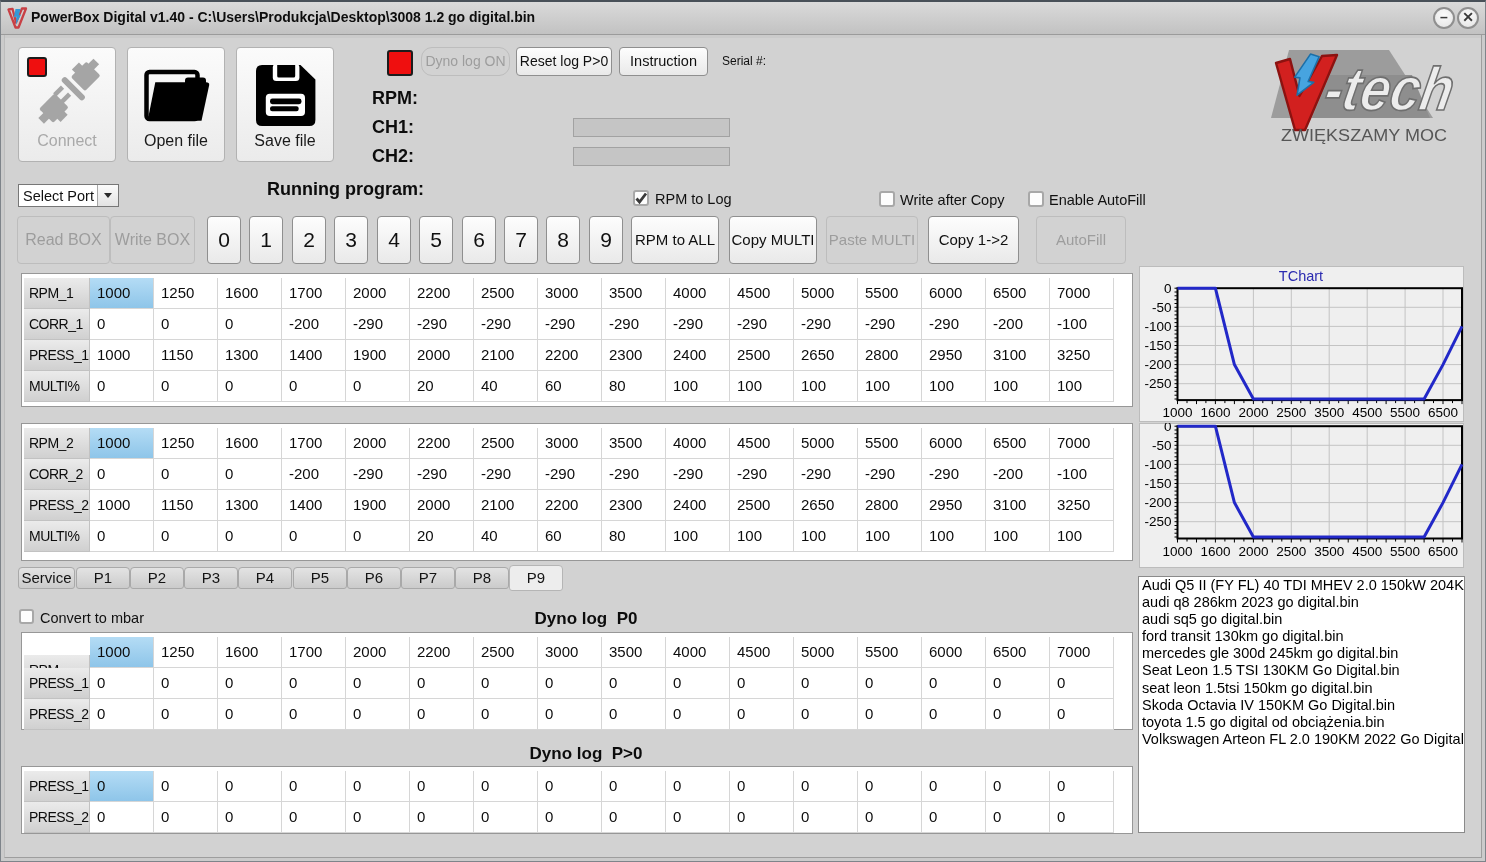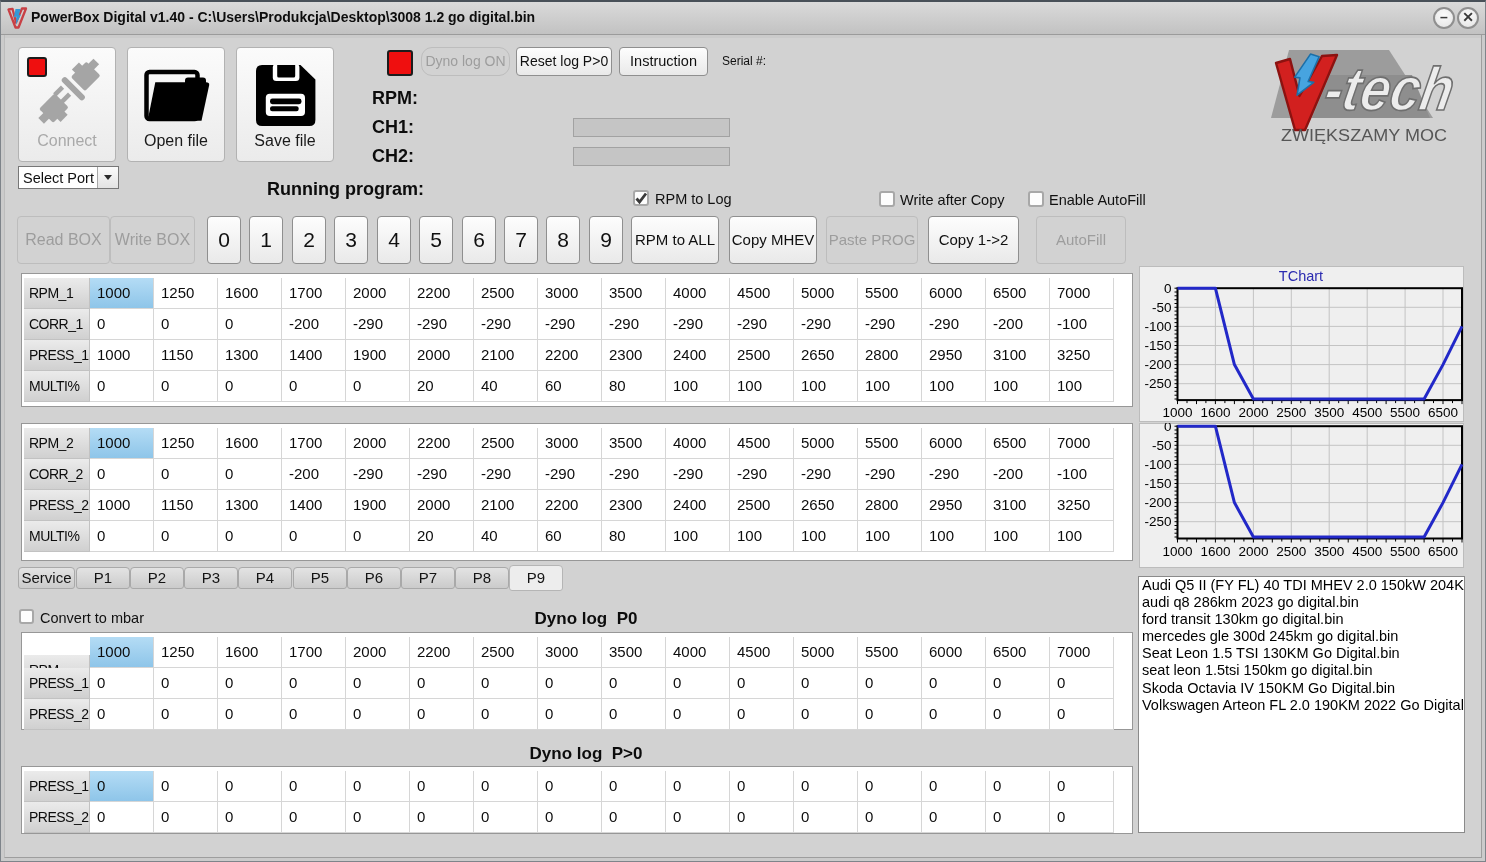--- a/index.html
+++ b/index.html
@@ -16,21 +16,21 @@
 .bigbtn .lab{position:absolute;left:0;right:0;top:84px;text-align:center;font-size:16px;color:#1a1a1a;}
 .redsq{position:absolute;background:#ef0f0f;border:2px solid #1c1c1c;border-radius:3px;}
 
 .btn{position:absolute;background:linear-gradient(#fdfdfd,#e9e9e9);border:1px solid #8f8f8f;border-radius:4px;color:#101010;text-align:center;font-size:15px;white-space:nowrap;overflow:hidden;}
 .btn.dis{background:#d2d2d2;border-color:#bdbdbd;color:#9d9d9d;}
 .blbl{font-size:15px;color:#101010;position:absolute;}
 .boldlbl{font-weight:bold;font-size:18px;color:#0c0c0c;position:absolute;}
 .pbar{position:absolute;width:157px;height:19px;background:#c5c5c5;border:1px solid #a2a2a2;}
 .cb{position:absolute;width:16px;height:16px;background:#fdfdfd;border:2px solid #a8a8a8;border-radius:3px;}
 
-#combo{position:absolute;left:18px;top:166px;width:101px;height:23px;background:#fff;border:1px solid #777;}
+#combo{position:absolute;left:18px;top:184px;width:101px;height:23px;background:#fff;border:1px solid #777;}
 #combo .arrowbox{position:absolute;right:0;top:0;width:21px;height:21px;background:linear-gradient(#fbfbfb,#e3e3e3);border-left:1px solid #a8a8a8;}
 #combo .arrowbox:after{content:"";position:absolute;left:6px;top:8px;border:4.5px solid transparent;border-top:5.5px solid #2a2a2a;}
 
 .panel{position:absolute;background:#fff;border:1px solid #979797;}
 .hcell{position:absolute;background:linear-gradient(#ebebeb,#d0d0d0);border-right:1px solid #c2c2c2;border-bottom:1px solid #c2c2c2;font-size:14px;letter-spacing:-0.5px;color:#0c0c0c;line-height:30px;padding-left:5px;white-space:nowrap;}
 .cell{position:absolute;background:#fff;border-right:1px solid #d6d6d6;border-bottom:1px solid #d6d6d6;font-size:15px;color:#0c0c0c;line-height:30px;padding-left:7px;}
 .cell.sel{background:linear-gradient(#b4dcf5,#8ec5e9);}
 
 .tab{position:absolute;top:567px;height:22px;background:linear-gradient(#e3e3e3,#cbcbcb);border:1px solid #a9a9a9;border-radius:4px 4px 3px 3px;font-size:15px;color:#141414;text-align:center;line-height:20px;}
 .tab.selt{top:565px;height:26px;background:#ededed;border-color:#b5b5b5;z-index:3;}
@@ -129,22 +129,22 @@
 <div class="btn" style="left:249px;top:216px;width:34px;height:48px;line-height:46px;font-size:21px;">1</div>
 <div class="btn" style="left:292px;top:216px;width:34px;height:48px;line-height:46px;font-size:21px;">2</div>
 <div class="btn" style="left:334px;top:216px;width:34px;height:48px;line-height:46px;font-size:21px;">3</div>
 <div class="btn" style="left:377px;top:216px;width:34px;height:48px;line-height:46px;font-size:21px;">4</div>
 <div class="btn" style="left:419px;top:216px;width:34px;height:48px;line-height:46px;font-size:21px;">5</div>
 <div class="btn" style="left:462px;top:216px;width:34px;height:48px;line-height:46px;font-size:21px;">6</div>
 <div class="btn" style="left:504px;top:216px;width:34px;height:48px;line-height:46px;font-size:21px;">7</div>
 <div class="btn" style="left:546px;top:216px;width:34px;height:48px;line-height:46px;font-size:21px;">8</div>
 <div class="btn" style="left:589px;top:216px;width:34px;height:48px;line-height:46px;font-size:21px;">9</div>
 <div class="btn" style="left:631px;top:216px;width:88px;height:48px;line-height:46px;">RPM to ALL</div>
-<div class="btn" style="left:729px;top:216px;width:88px;height:48px;line-height:46px;">Copy MHEV</div>
-<div class="btn dis" style="left:826px;top:216px;width:92px;height:48px;line-height:46px;">Paste PROG</div>
+<div class="btn" style="left:729px;top:216px;width:88px;height:48px;line-height:46px;">Copy MULTI</div>
+<div class="btn dis" style="left:826px;top:216px;width:92px;height:48px;line-height:46px;">Paste MULTI</div>
 <div class="btn" style="left:928px;top:216px;width:91px;height:48px;line-height:46px;">Copy 1-&gt;2</div>
 <div class="btn dis" style="left:1036px;top:216px;width:90px;height:48px;line-height:46px;">AutoFill</div>
 <div class="panel" style="left:21px;top:273px;width:1112px;height:134px;">
     <div class="hcell" style="left:2px;top:4px;width:66px;height:31px;">RPM_1</div>
     <div class="cell sel" style="left:68px;top:4px;width:64px;height:31px;">1000</div>
     <div class="cell" style="left:132px;top:4px;width:64px;height:31px;">1250</div>
     <div class="cell" style="left:196px;top:4px;width:64px;height:31px;">1600</div>
     <div class="cell" style="left:260px;top:4px;width:64px;height:31px;">1700</div>
     <div class="cell" style="left:324px;top:4px;width:64px;height:31px;">2000</div>
     <div class="cell" style="left:388px;top:4px;width:64px;height:31px;">2200</div>
@@ -565,18 +565,20 @@
     <text x="152.3" y="132.5" text-anchor="middle" font-size="13.5" fill="#000">2500</text>
     <text x="190.2" y="132.5" text-anchor="middle" font-size="13.5" fill="#000">3500</text>
     <text x="228.2" y="132.5" text-anchor="middle" font-size="13.5" fill="#000">4500</text>
     <text x="266.1" y="132.5" text-anchor="middle" font-size="13.5" fill="#000">5500</text>
     <text x="304.0" y="132.5" text-anchor="middle" font-size="13.5" fill="#000">6500</text>
     <polyline points="38.5,3.2 57.5,3.2 76.4,3.2 95.4,79.6 114.4,114.0 133.3,114.0 152.3,114.0 171.3,114.0 190.2,114.0 209.2,114.0 228.2,114.0 247.1,114.0 266.1,114.0 285.1,114.0 304.0,79.6 323.0,41.4" fill="none" stroke="#2228c8" stroke-width="3" stroke-linejoin="round"></polyline>
   </svg>
 <div id="filelist">
     <div>Audi Q5 II (FY FL) 40 TDI MHEV 2.0 150kW 204KM (Autko).bin</div>
     <div>audi q8 286km 2023 go digital.bin</div>
+    <div>audi sq5 go digital.bin</div>
     <div>ford transit 130km go digital.bin</div>
     <div>mercedes gle 300d 245km go digital.bin</div>
     <div>Seat Leon 1.5 TSI 130KM Go Digital.bin</div>
     <div>seat leon 1.5tsi 150km go digital.bin</div>
     <div>Skoda Octavia IV 150KM Go Digital.bin</div>
+    <div>toyota 1.5 go digital od obciążenia.bin</div>
     <div>Volkswagen Arteon FL 2.0 190KM 2022 Go Digital Aut.bin</div>
   </div>
 </body></html>

